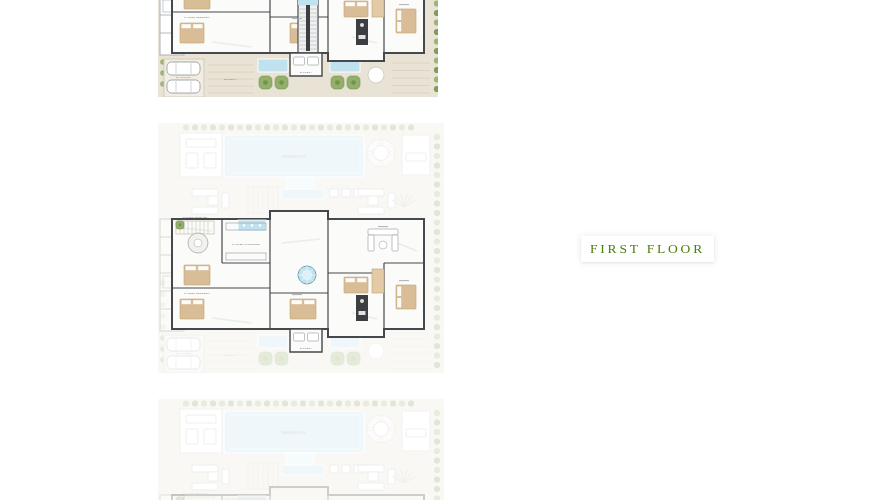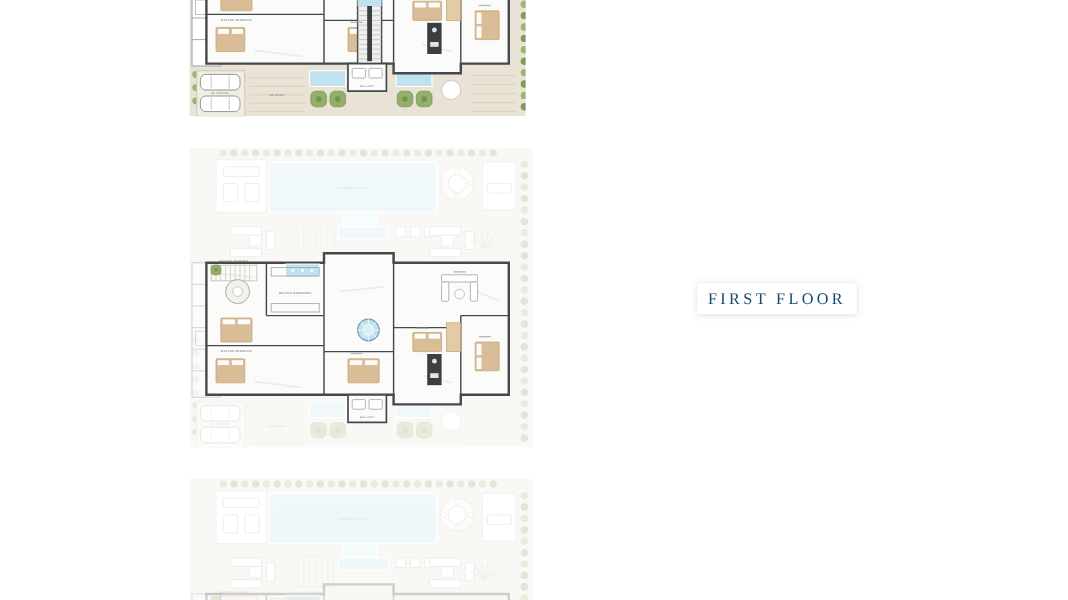--- a/index.html
+++ b/index.html
@@ -12,21 +12,21 @@
     position:absolute;overflow:hidden;background:transparent;
   }
   .plan-slide svg{position:absolute;left:0;display:block;}
   .floor-chip{
     position:absolute;left:581px;top:236px;
     background:#ffffff;
     padding:4px 9px 5px 9px;
     box-shadow:0 0 7px rgba(40,45,60,0.10), 0 1px 2px rgba(40,45,60,0.08);
     font-family:"Liberation Serif",serif;
     font-size:13.5px;letter-spacing:2.8px;line-height:17px;
-    color:#0c4a6e;white-space:nowrap;user-select:none;
+    color:#4d7c0f;white-space:nowrap;user-select:none;
   }
 </style>
 </head>
 <body>
 
 <div class="stage">
 
   <div class="plan-slide" id="slide-0" style="left:152px;top:0;width:286px;height:97px;">
       <svg viewBox="0 0 298 250" width="298" height="250" style="top: -153px;">
         <g opacity="1">

